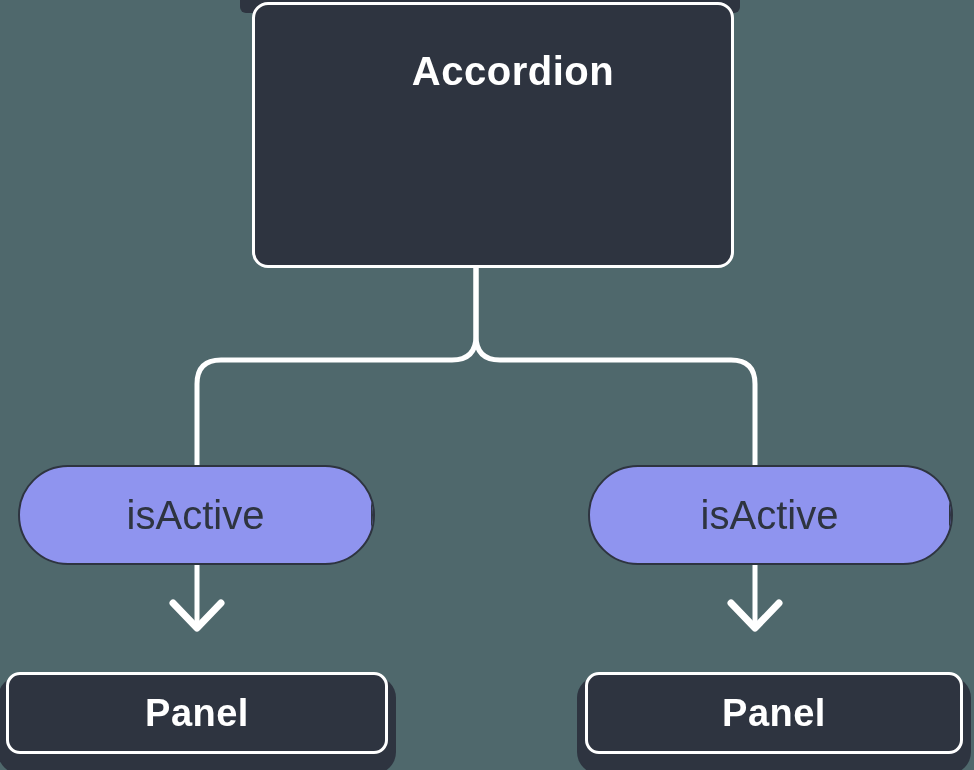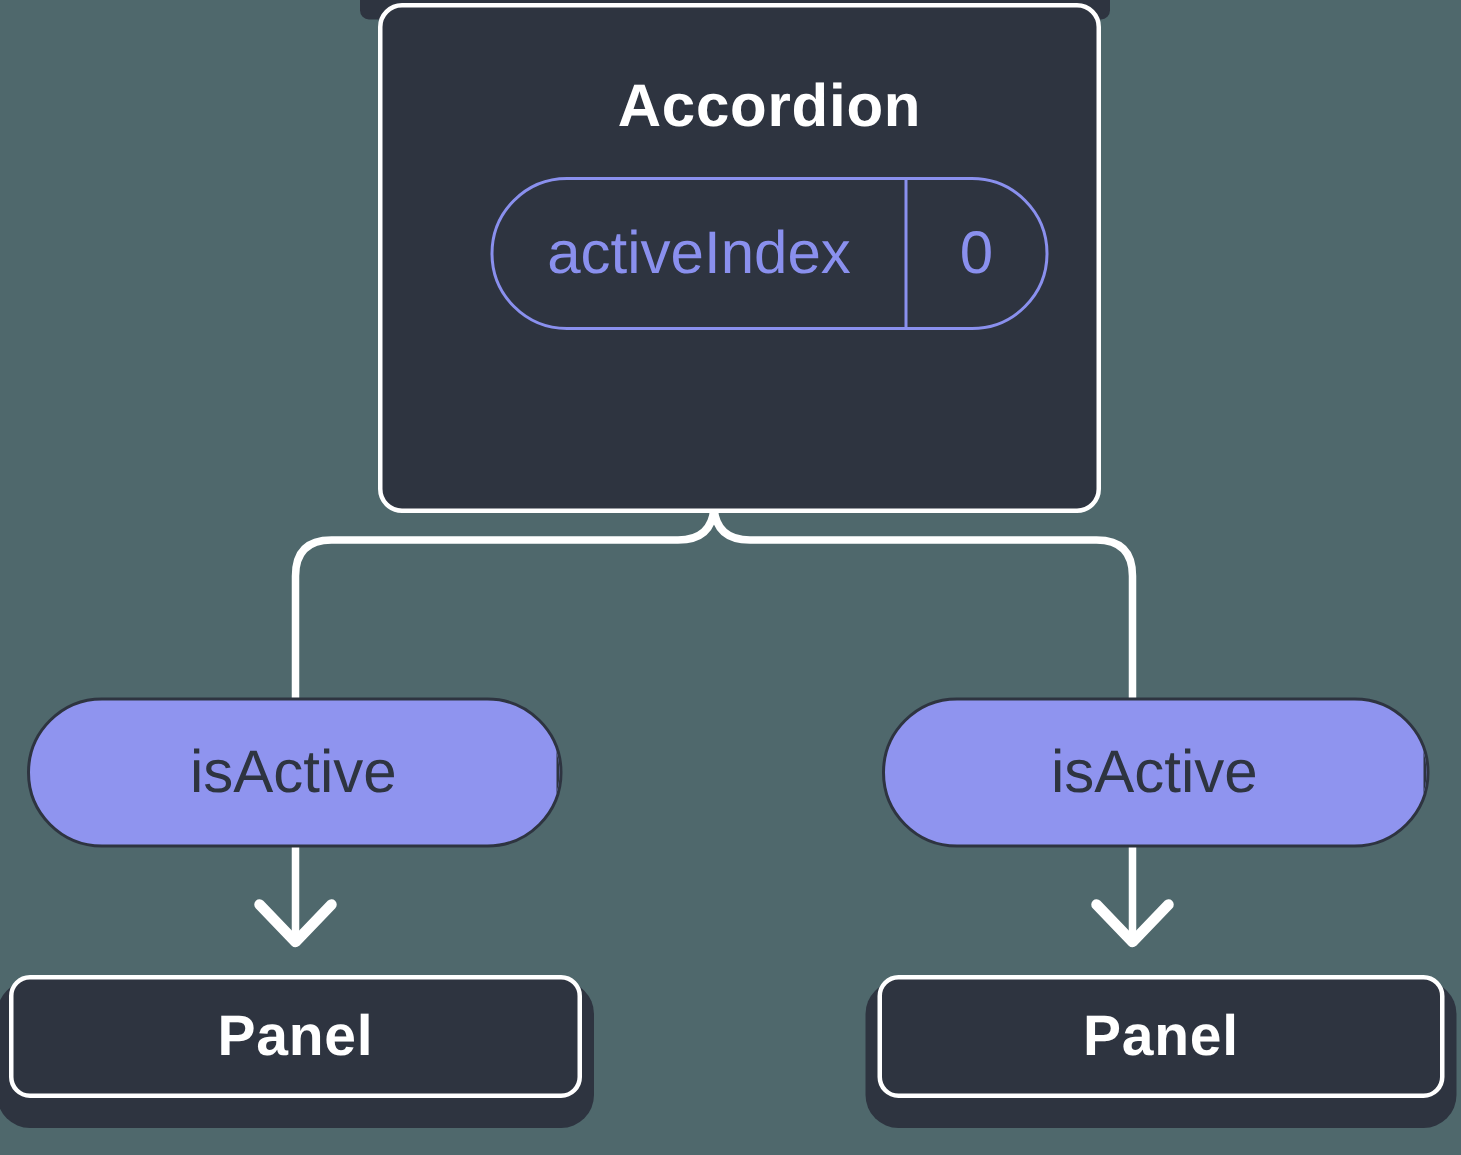--- a/index.html
+++ b/index.html
@@ -38,21 +38,21 @@
     left: 240px; top: 0;
     width: 500px; height: 13px;
     background: #2e3440;
     border-radius: 0 0 6px 6px;
     z-index: 0;
   }
 
   
   .root-box {
     left: 252px; top: 2px;
-    width: 482px; height: 340px;
+    width: 482px; height: 266px;
     background: #2e3440;
     border: 3.5px solid #ffffff;
     border-radius: 16px;
     display: flex;
     flex-direction: column;
     align-items: center;
     z-index: 2;
     padding-left: 40px;
   }
   .root-title {
@@ -110,21 +110,21 @@
     flex: 1;
     border-right: 2.5px solid #2e3440;
   }
   .pill-left  { left: 18px;  width: 357px; }
   .pill-left  .val { width: 140px; }
   .pill-right { left: 588px; width: 365px; }
   .pill-right .val { width: 150px; }
 
   
   .panel-box {
-    top: 650px;
+    top: 672px;
     height: 82px;
     background: #2e3440;
     border: 3.5px solid #ffffff;
     border-radius: 14px;
     display: flex;
     align-items: center;
     justify-content: center;
     color: #ffffff;
     font-size: 38px;
     font-weight: 600;
@@ -144,24 +144,20 @@
   <path class="line" d="M197,560 L197,625"></path>
   <path class="head" d="M173,603 L197,628 L221,603"></path>
   <path class="line" d="M755,560 L755,625"></path>
   <path class="head" d="M731,603 L755,628 L779,603"></path>
 </svg>
 
 <div class="abs root-backing"></div>
 
 <div class="abs root-box">
   <div class="root-title">Accordion</div>
-  <div class="state-pill">
-    <div class="seg lbl">activeIndex</div>
-    <div class="seg val">0</div>
-  </div>
 </div>
 
 <div class="abs prop-pill pill-left">
   <div class="seg lbl">isActive</div>
 </div>
 
 <div class="abs prop-pill pill-right">
   <div class="seg lbl">isActive</div>
 </div>
 

